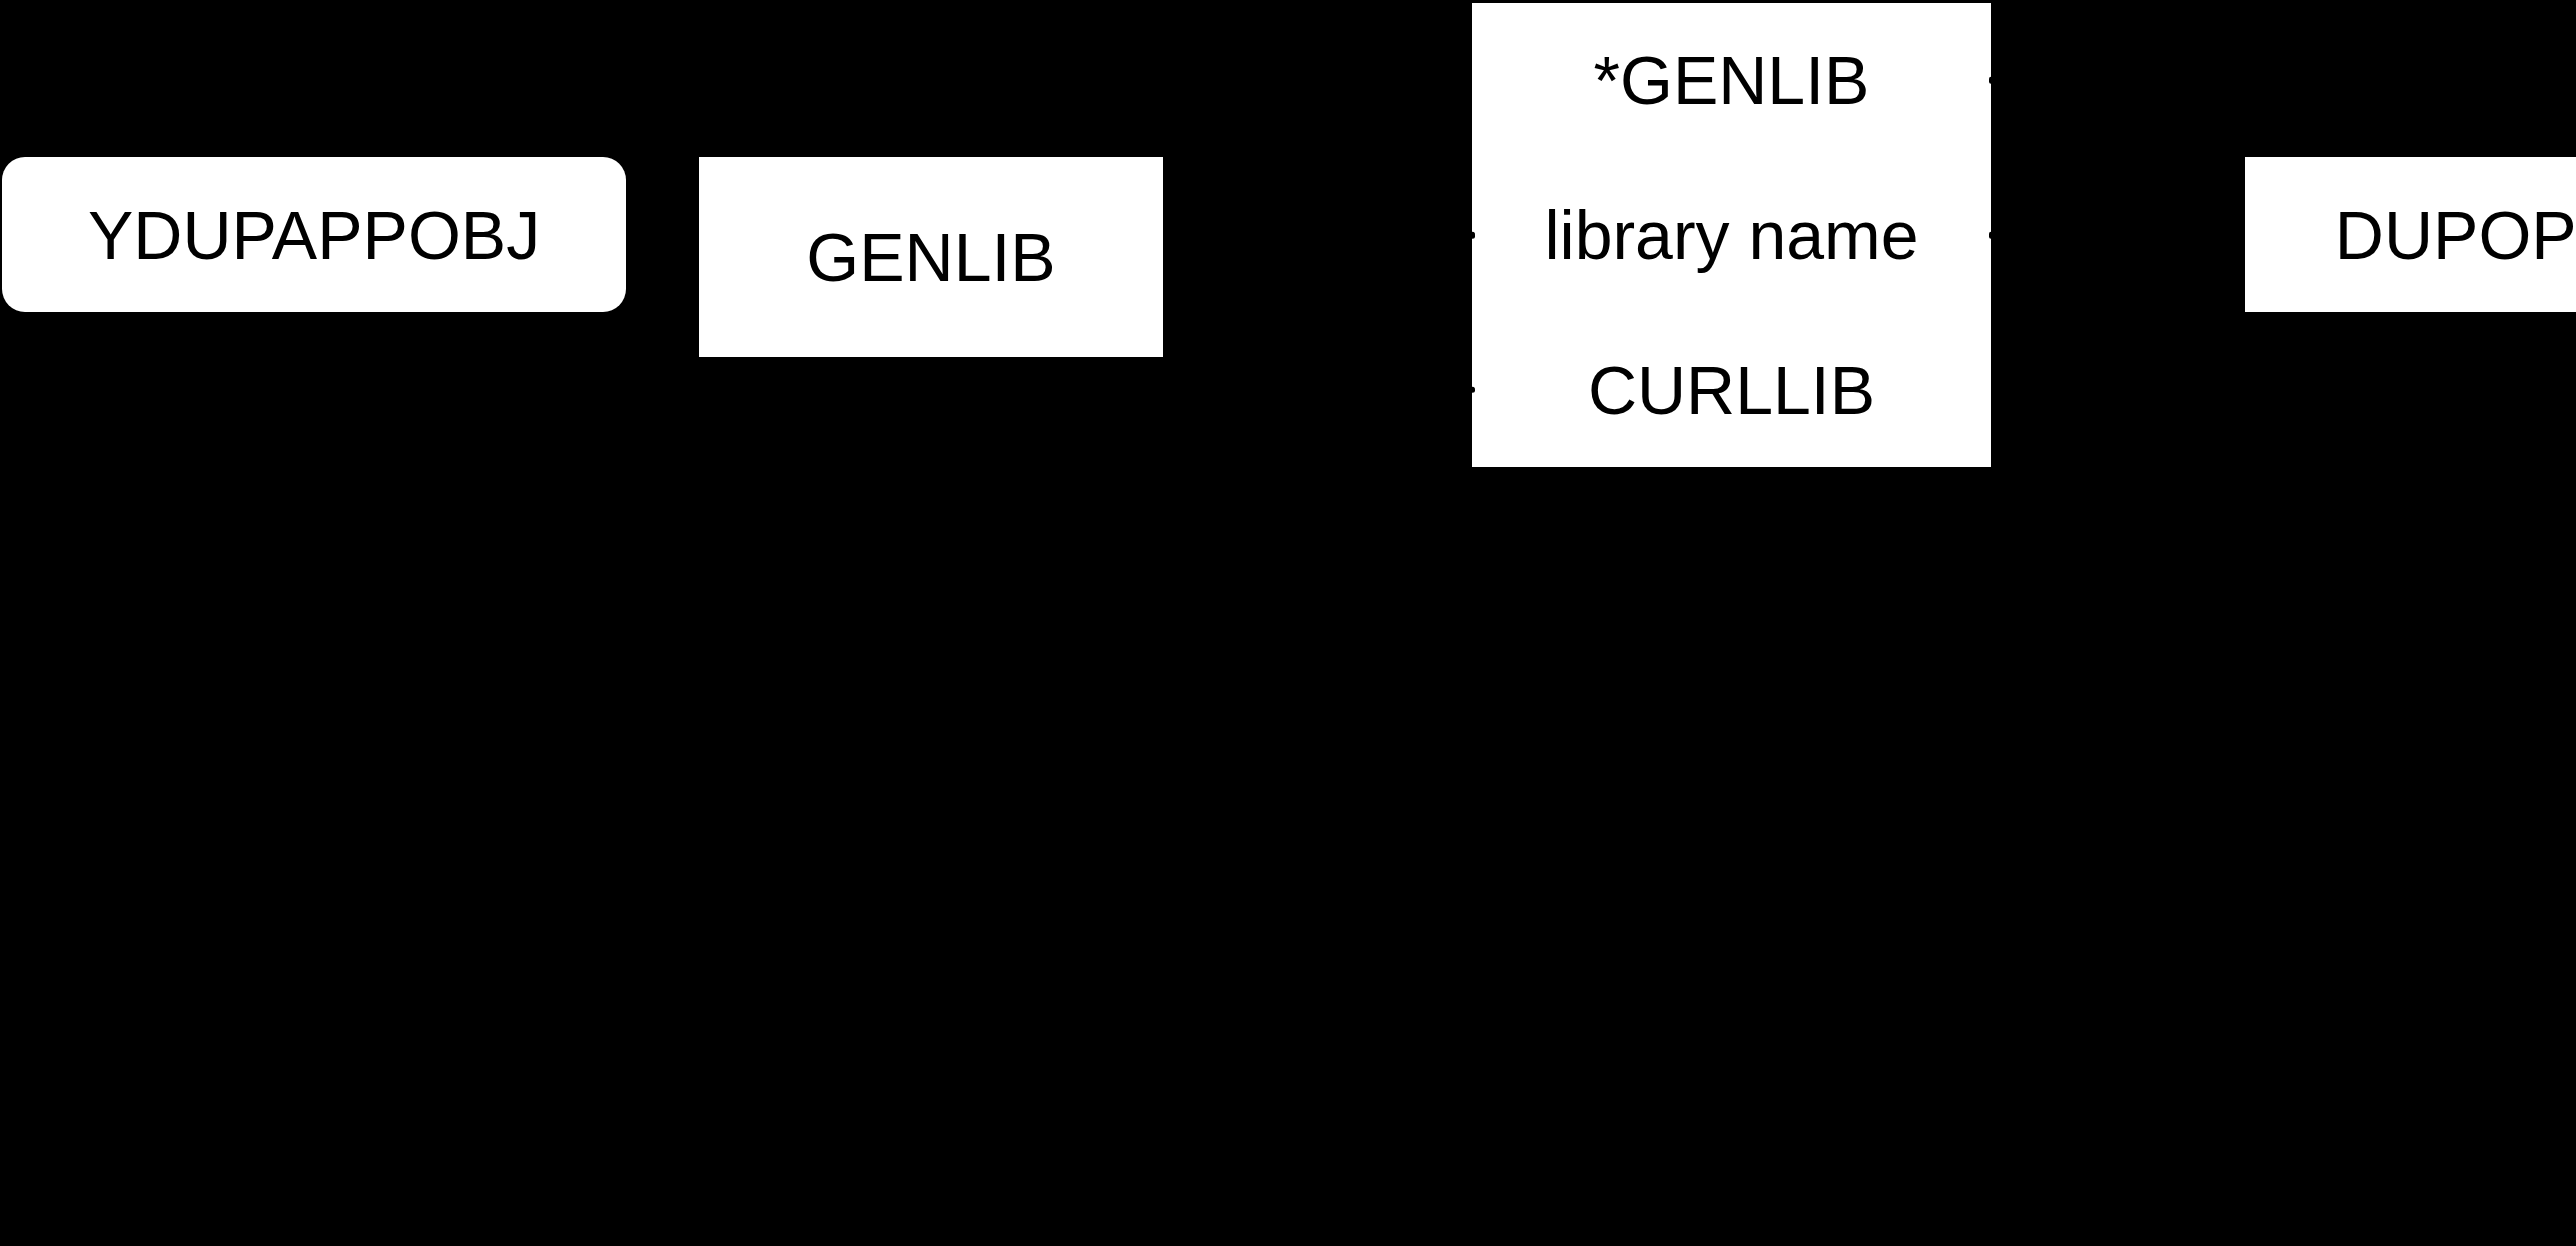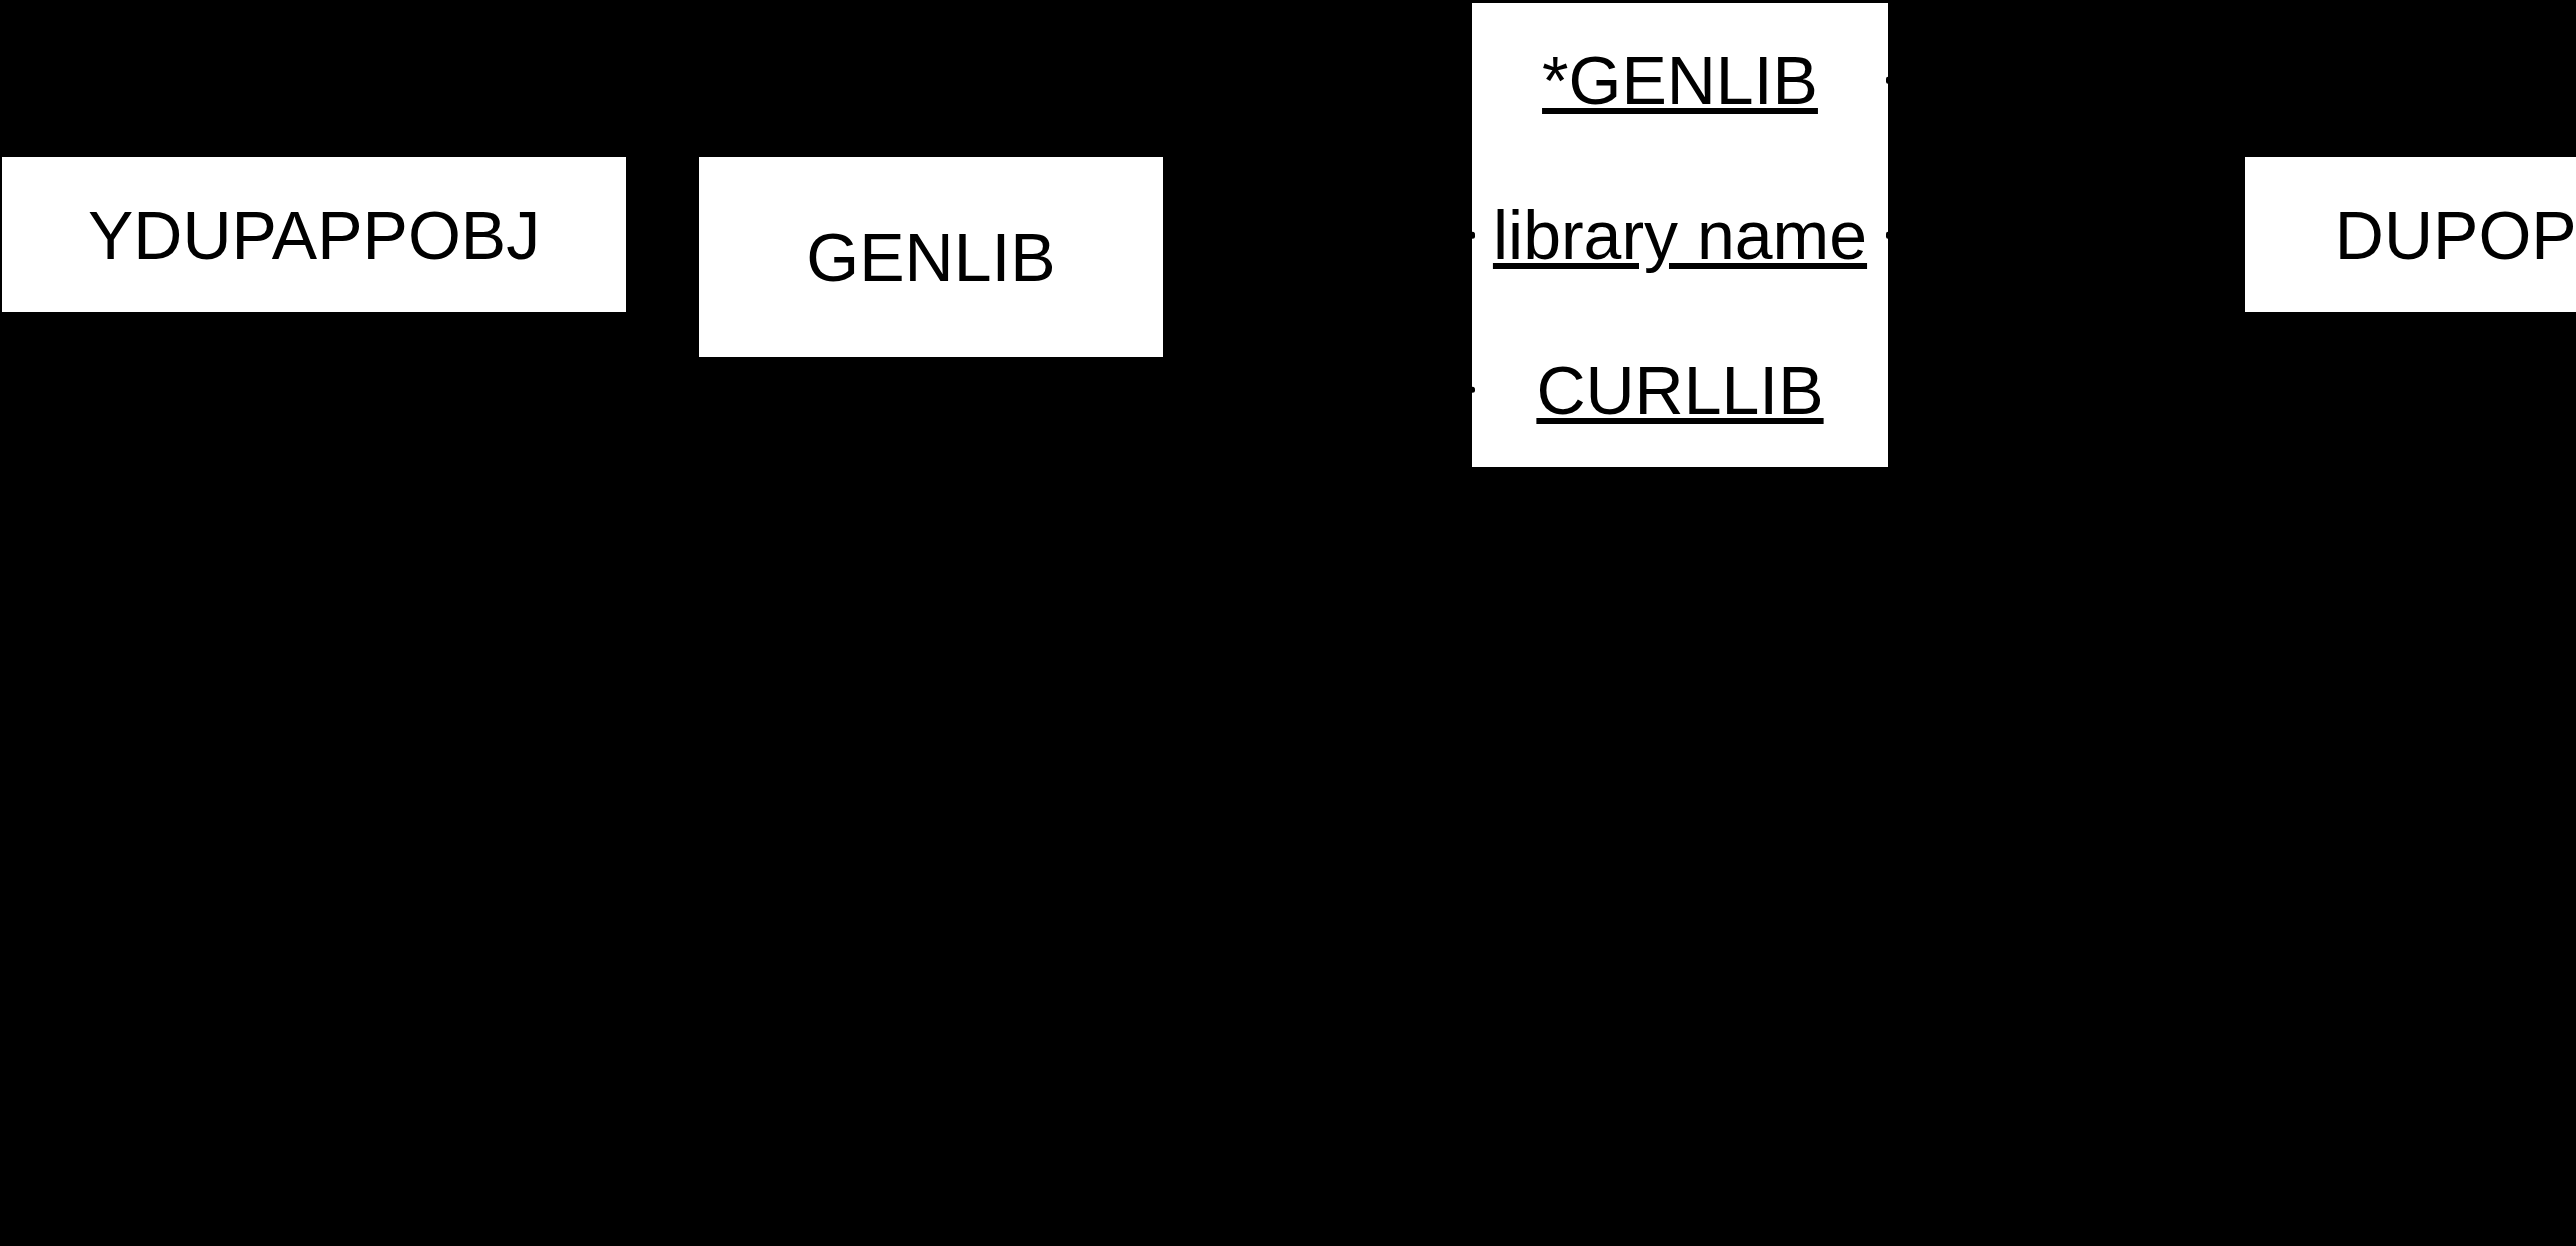--- a/index.html
+++ b/index.html
@@ -48,23 +48,23 @@
     width:4.6px;
     height:6.7px;
     background:#000000;
     border-radius:3.6px;
     transform:translateY(-50%);
   }
   .nub.left{ left:-2.1px; }
   .nub.right{ right:-2.1px; }
 
   
-  #box-command       { left:2.1px;    top:157px; width:624px; height:155px; }
+  #box-command       { left:2.1px;    top:157px; width:624px; height:155px;border-radius:23px; }
   #box-genlib        { left:699px; top:157px; width:464px;  height:200px; }
-  #box-genlib-values { left:1472px; top:3.1px;   width:416px;  height:464px;text-decoration:underline; }
+  #box-genlib-values { left:1472px; top:3.1px;   width:519px;  height:464px; }
   #box-dupopt        { left:2245px; top:157px; width:463px;  height:155px; }
 </style>
 </head>
 <body>
 
 <div id="canvas">
 
   <div class="box keyword-box" id="box-command">
     <span class="label">YDUPAPPOBJ</span>
   </div>

